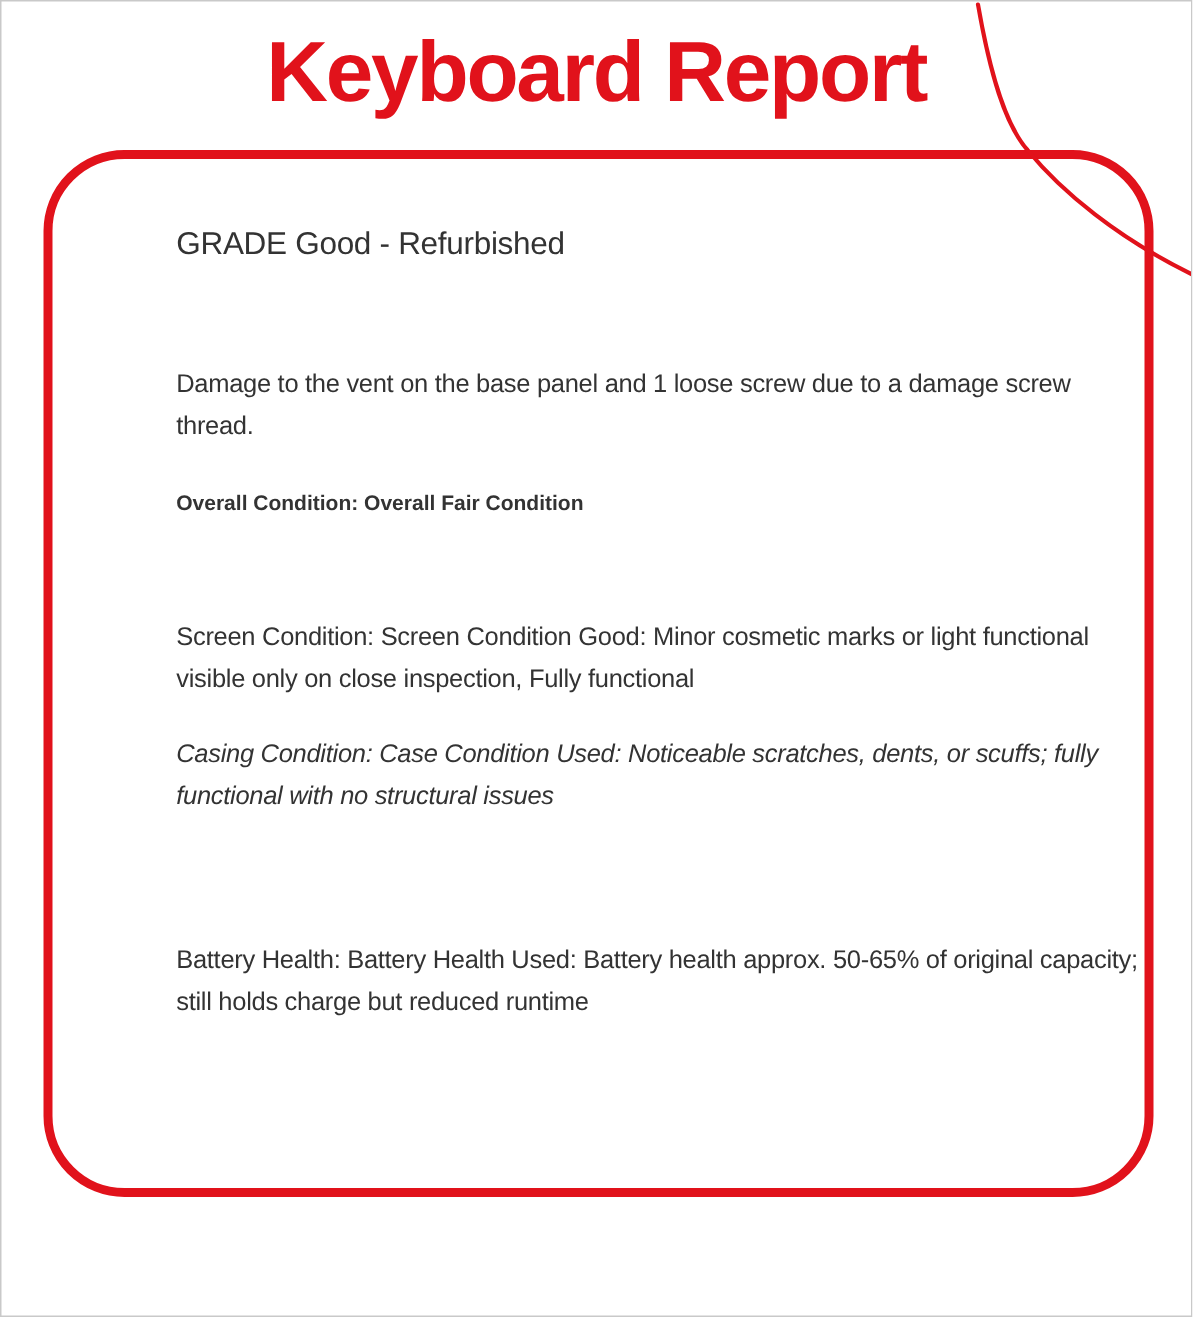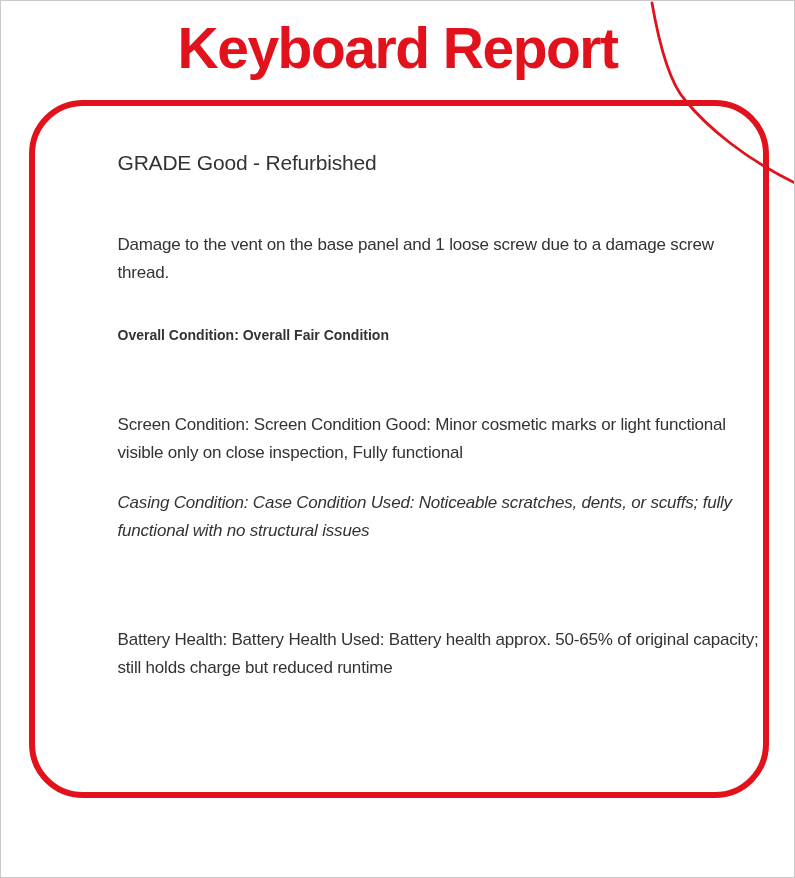--- a/index.html
+++ b/index.html
@@ -65,21 +65,21 @@
     top: 43px;
     font-size: 21px;
     line-height: 28px;
     letter-spacing: -0.2px;
   }
   .para {
     font-size: 17px;
     line-height: 28px;
     letter-spacing: -0.2px;
   }
-  .damage   { top: 125px; }
+  .damage   { top: 136px; }
   .overall  {
     top: 223px;
     font-size: 14px;
     font-weight: 600;
     line-height: 12px;
     letter-spacing: 0;
     color: #1a1a1a;
   }
   .sec-screen   { top: 305px; }
   .sec-casing   { top: 383px; font-style: italic; }

